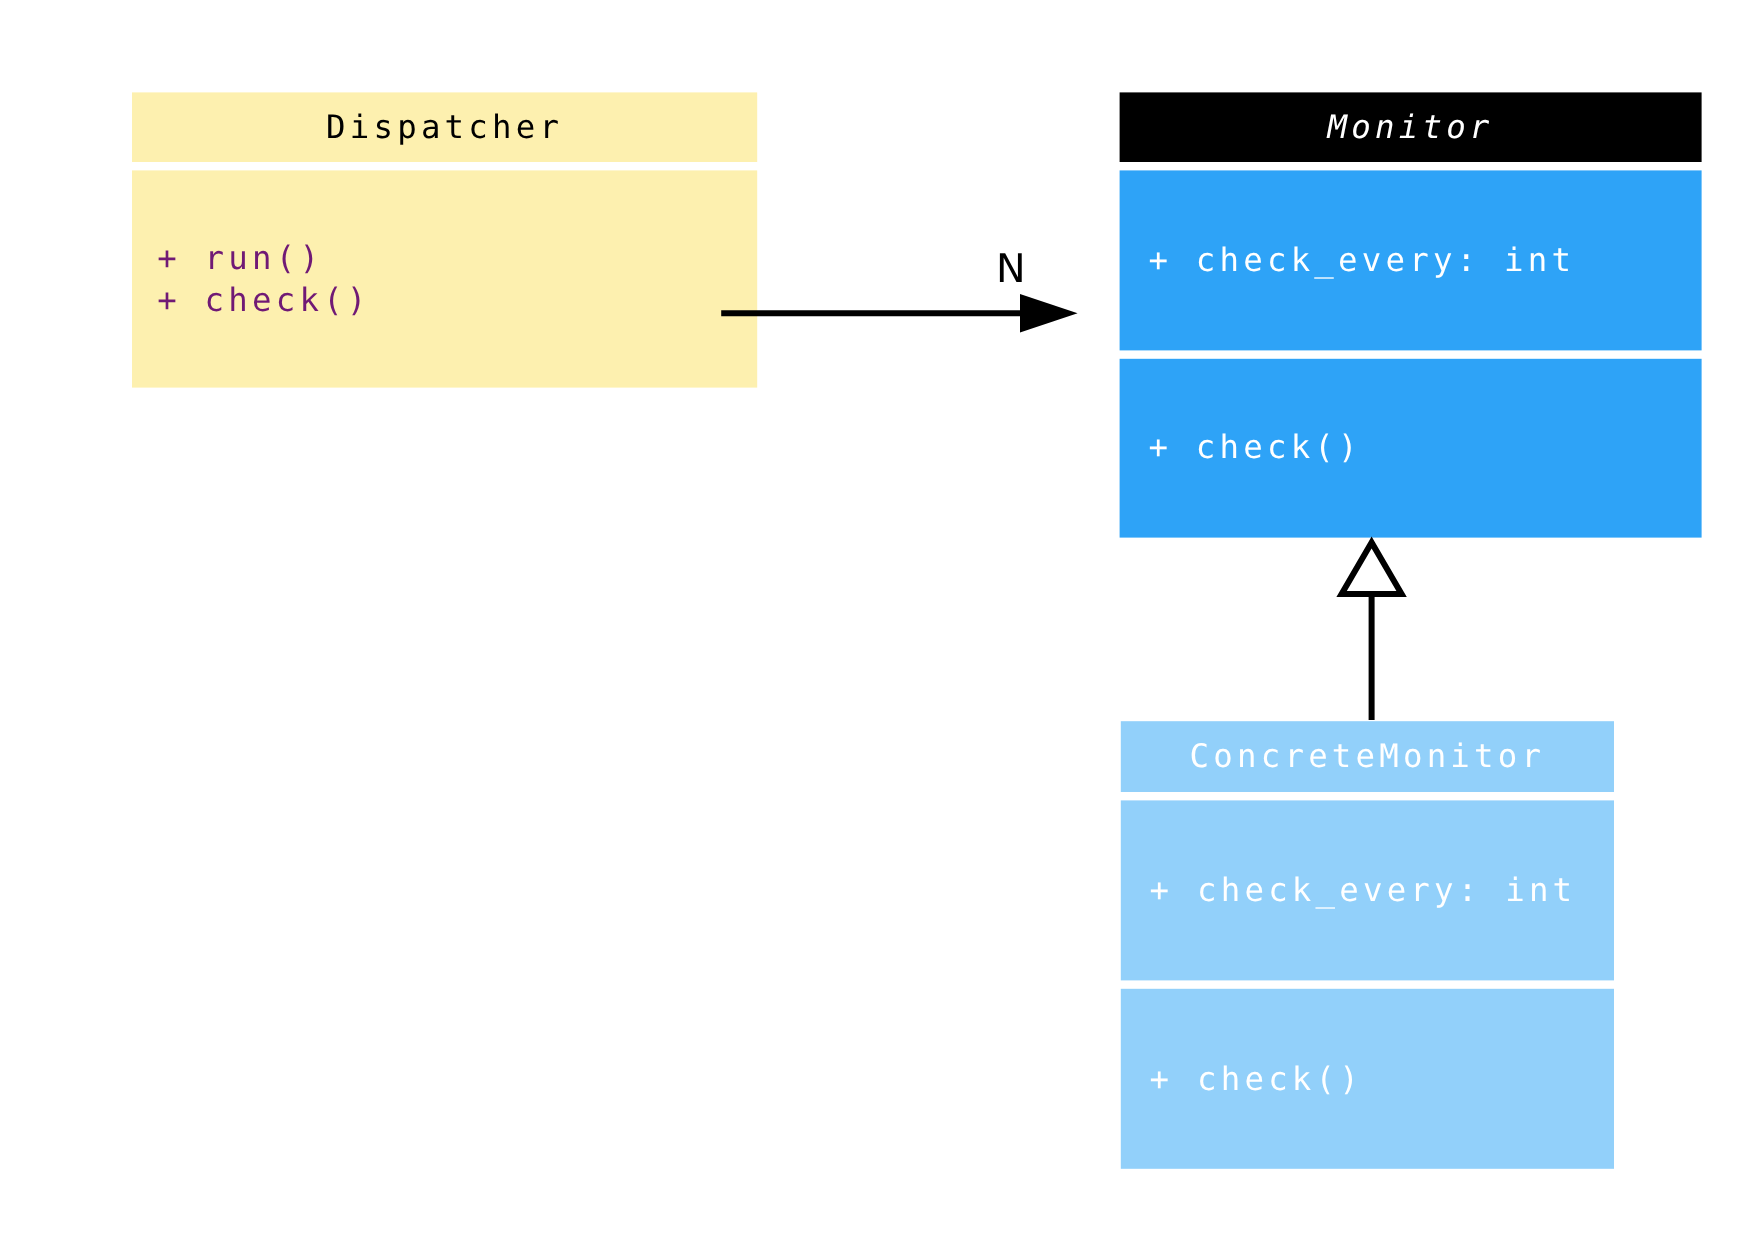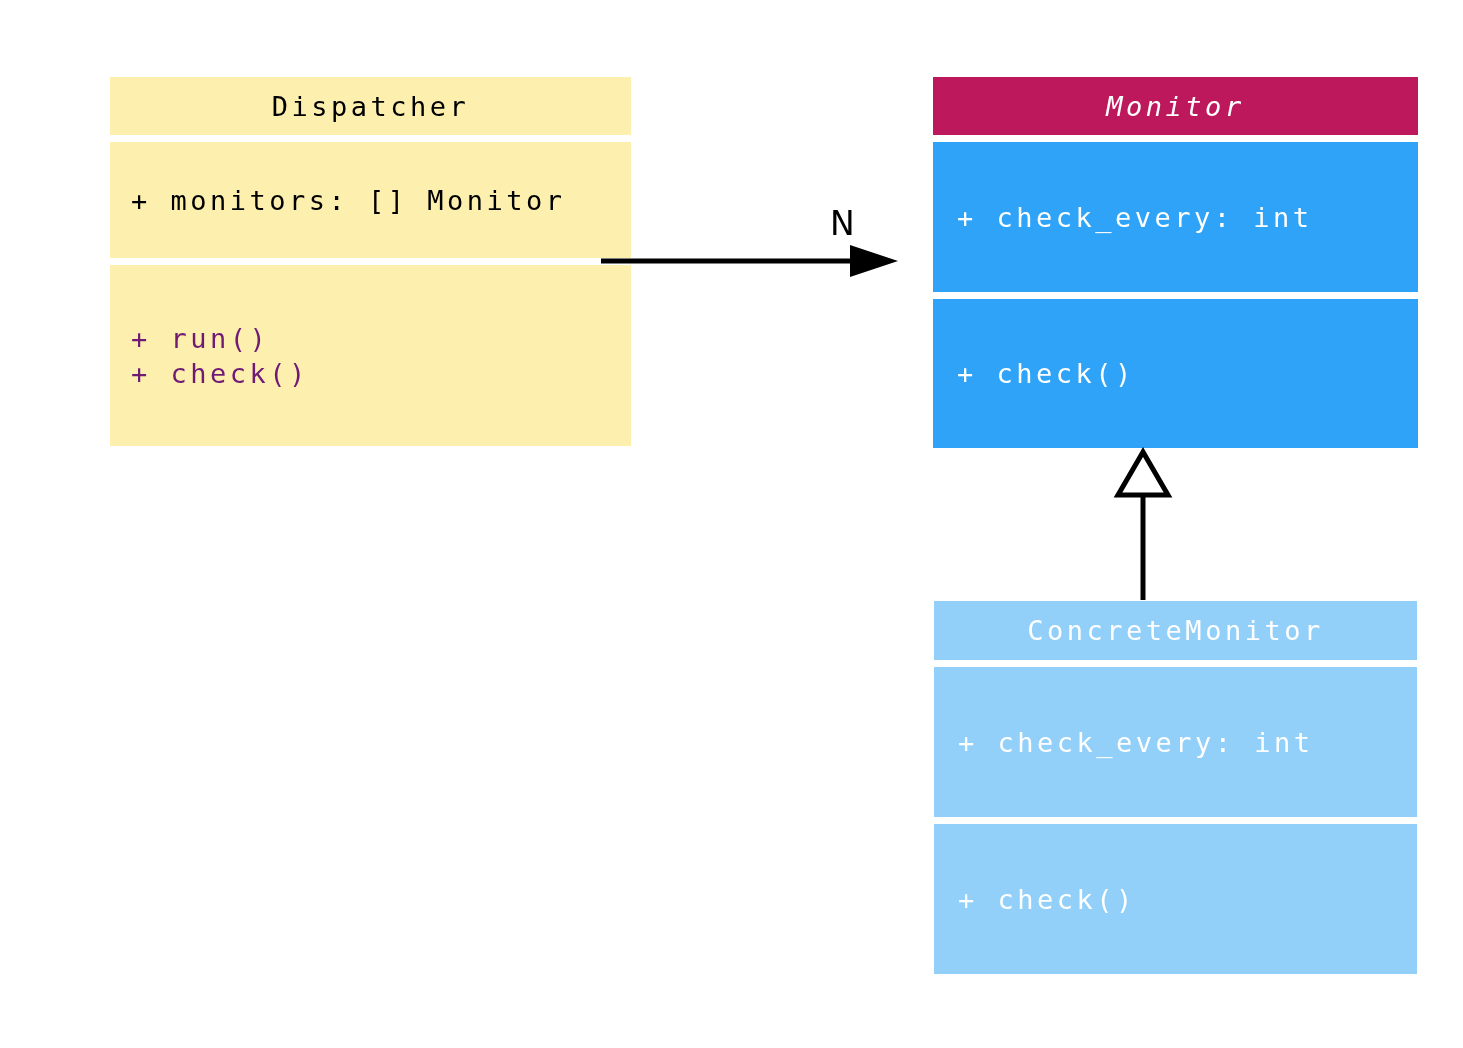--- a/index.html
+++ b/index.html
@@ -49,21 +49,21 @@
   #cls-dispatcher .methods { height: 181px; }
 
   
   #cls-monitor { left: 900px; top: 77px; width: 485px; }
   #cls-monitor .title   { height: 58px; }
   #cls-monitor .attrs   { height: 150px; }
   #cls-monitor .methods { height: 149px; }
   #cls-monitor .members { padding-left: 24px; }
 
   
-  #cls-concrete-monitor { left: 901px; top: 601px; width: 483px; }
+  #cls-concrete-monitor { left: 901px; top: 601px; width: 411px; }
   #cls-concrete-monitor .title   { height: 59px; }
   #cls-concrete-monitor .attrs   { height: 150px; }
   #cls-concrete-monitor .methods { height: 150px; }
   #cls-concrete-monitor .members { padding-left: 24px; }
 
   .arrows-overlay {
     position: absolute;
     left: 0;
     top: 0;
     width: 1463px;
@@ -80,31 +80,28 @@
     line-height: 1;
   }
 </style>
 </head>
 <body>
 
 <div class="canvas">
 
   <div class="uml-class" id="cls-dispatcher">
     <div class="sec title" style="background: rgb(253, 240, 175); color: rgb(0, 0, 0);">Dispatcher</div>
-    <div class="sec members attrs" style="background: rgb(253, 240, 175); color: rgb(0, 0, 0);">
-      <span>+ monitors: [] Monitor</span>
-    </div>
     <div class="sec members methods" style="background: rgb(253, 240, 175); color: #701a75;">
       <span>+ run()</span>
       <span>+ check()</span>
     </div>
   </div>
 
   <div class="uml-class" id="cls-monitor">
-    <div class="sec title italic-title" style="background: #be185d; color: rgb(255, 255, 255);">Monitor</div>
+    <div class="sec title italic-title" style="background: #000000; color: rgb(255, 255, 255);">Monitor</div>
     <div class="sec members attrs" style="background: rgb(46, 163, 247); color: rgb(255, 255, 255);">
       <span>+ check_every: int</span>
     </div>
     <div class="sec members methods" style="background: rgb(46, 163, 247); color: rgb(255, 255, 255);">
       <span>+ check()</span>
     </div>
   </div>
 
   <div class="uml-class" id="cls-concrete-monitor">
     <div class="sec title" style="background: rgb(146, 208, 250); color: rgb(255, 255, 255);">ConcreteMonitor</div>

